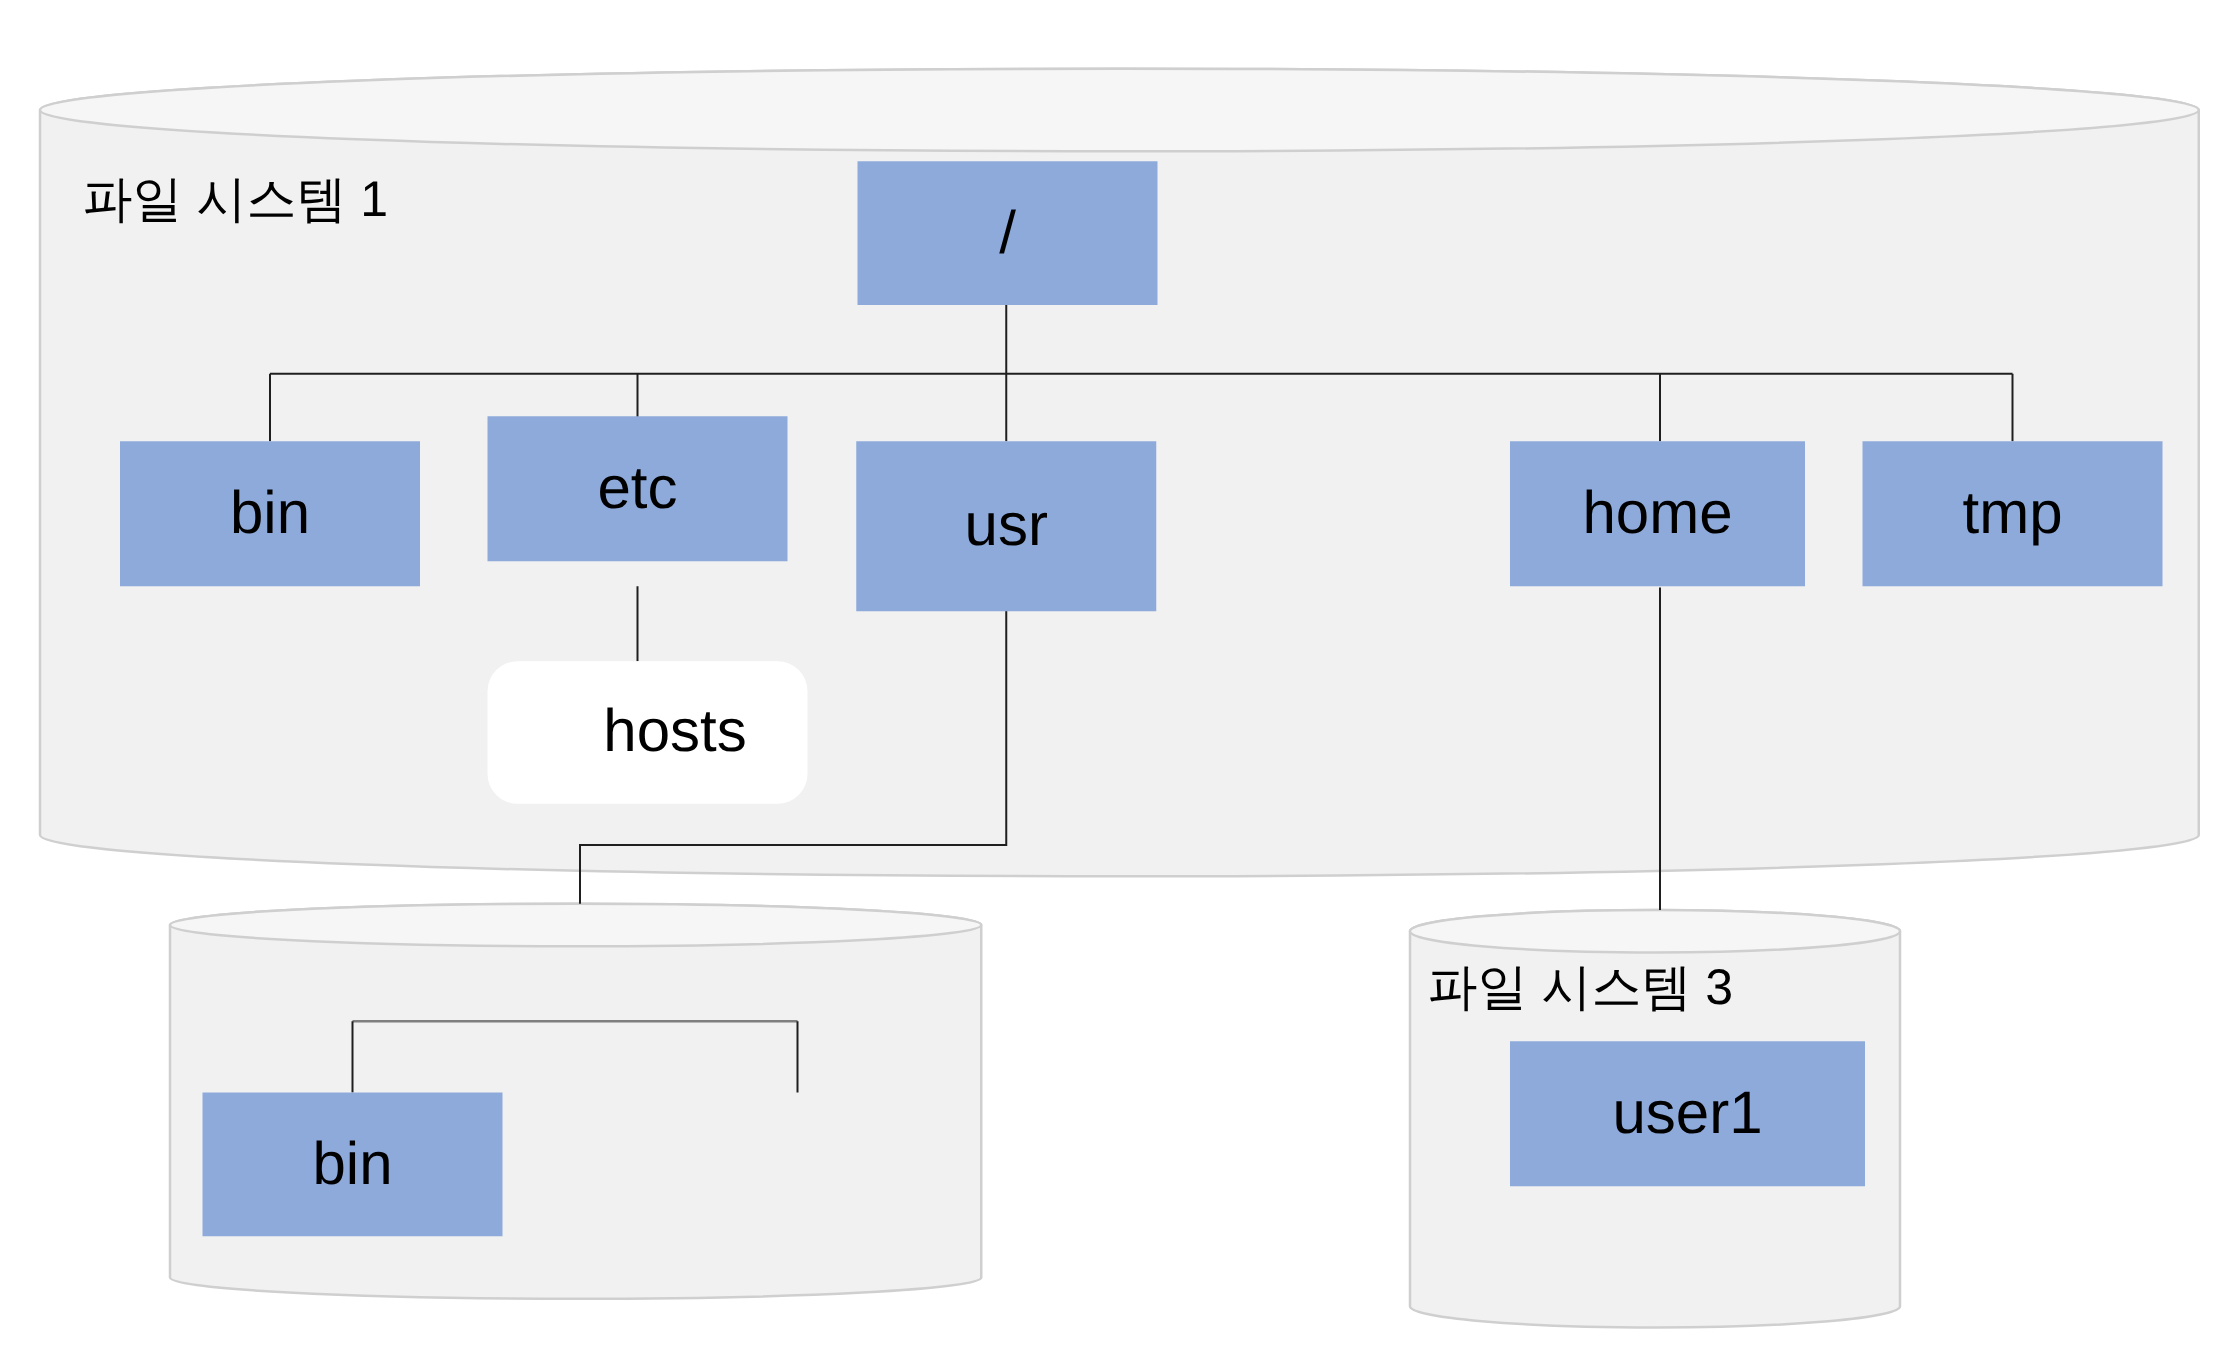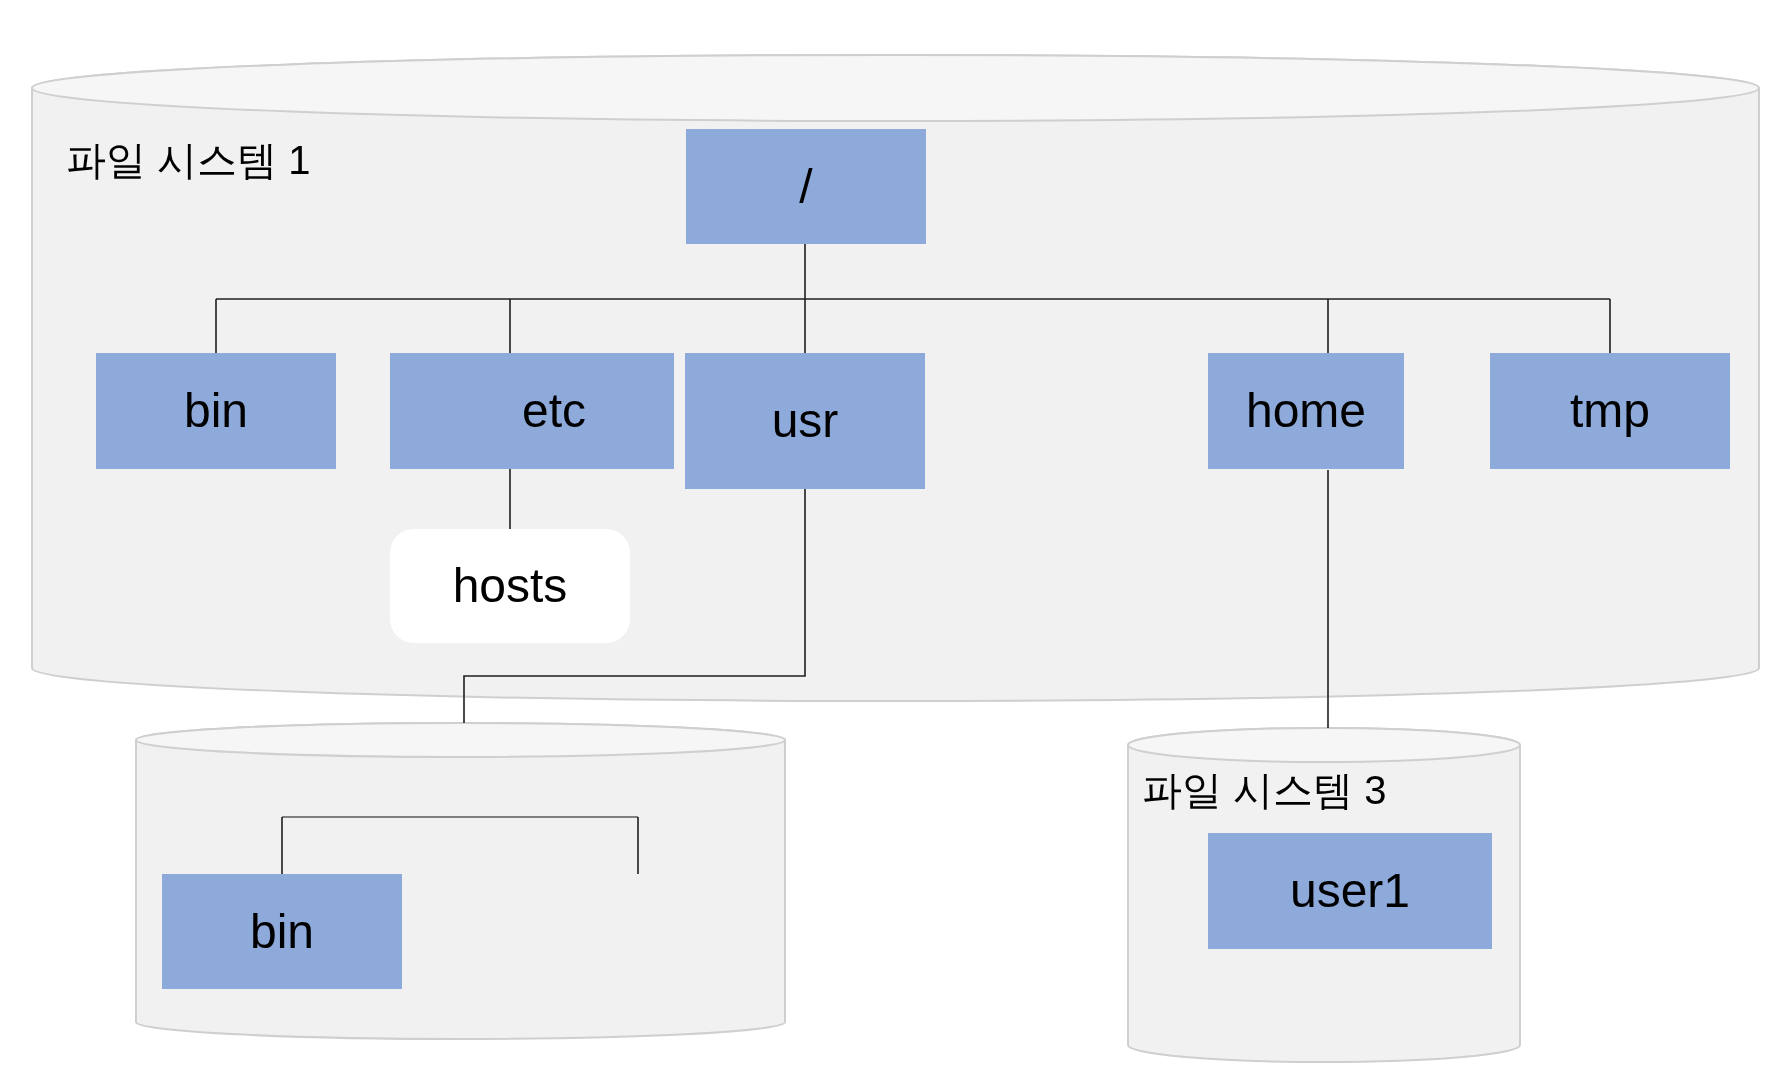--- a/index.html
+++ b/index.html
@@ -75,24 +75,24 @@
     <path class="conn" d="M282,817 L282,874"></path>
     <path class="conn" d="M638,817 L638,874"></path>
   </svg>
 
   <div class="fs-label" style="left:66px;top:138px;text-align:center;">파일 시스템 1</div>
   <div class="fs-label" style="left:1142px;top:768px;">파일 시스템 3</div>
 
   <div class="node" style="left:686px;top:129px;width:240px;height:115px;">/</div>
 
   <div class="node" style="left:96px;top:353px;width:240px;height:116px;">bin</div>
-  <div class="node" style="left:390px;top:353px;width:240px;height:116px;padding-left:44px;">etc</div>
+  <div class="node" style="left:390px;top:333px;width:240px;height:116px;">etc</div>
   <div class="node" style="left:685px;top:353px;width:240px;height:136px;">usr</div>
-  <div class="node" style="left:1208px;top:353px;width:196px;height:116px;">home</div>
+  <div class="node" style="left:1208px;top:353px;width:236px;height:116px;">home</div>
   <div class="node" style="left:1490px;top:353px;width:240px;height:116px;">tmp</div>
 
-  <div class="node file" style="left:390px;top:529px;width:240px;height:114px;">hosts</div>
+  <div class="node file" style="left:390px;top:529px;width:212px;height:114px;padding-left:44px;">hosts</div>
 
   <div class="node" style="left:162px;top:874px;width:240px;height:115px;">bin</div>
 
   <div class="node" style="left:1208px;top:833px;width:284px;height:116px;">user1</div>
 
 </div>
 
 </body></html>

